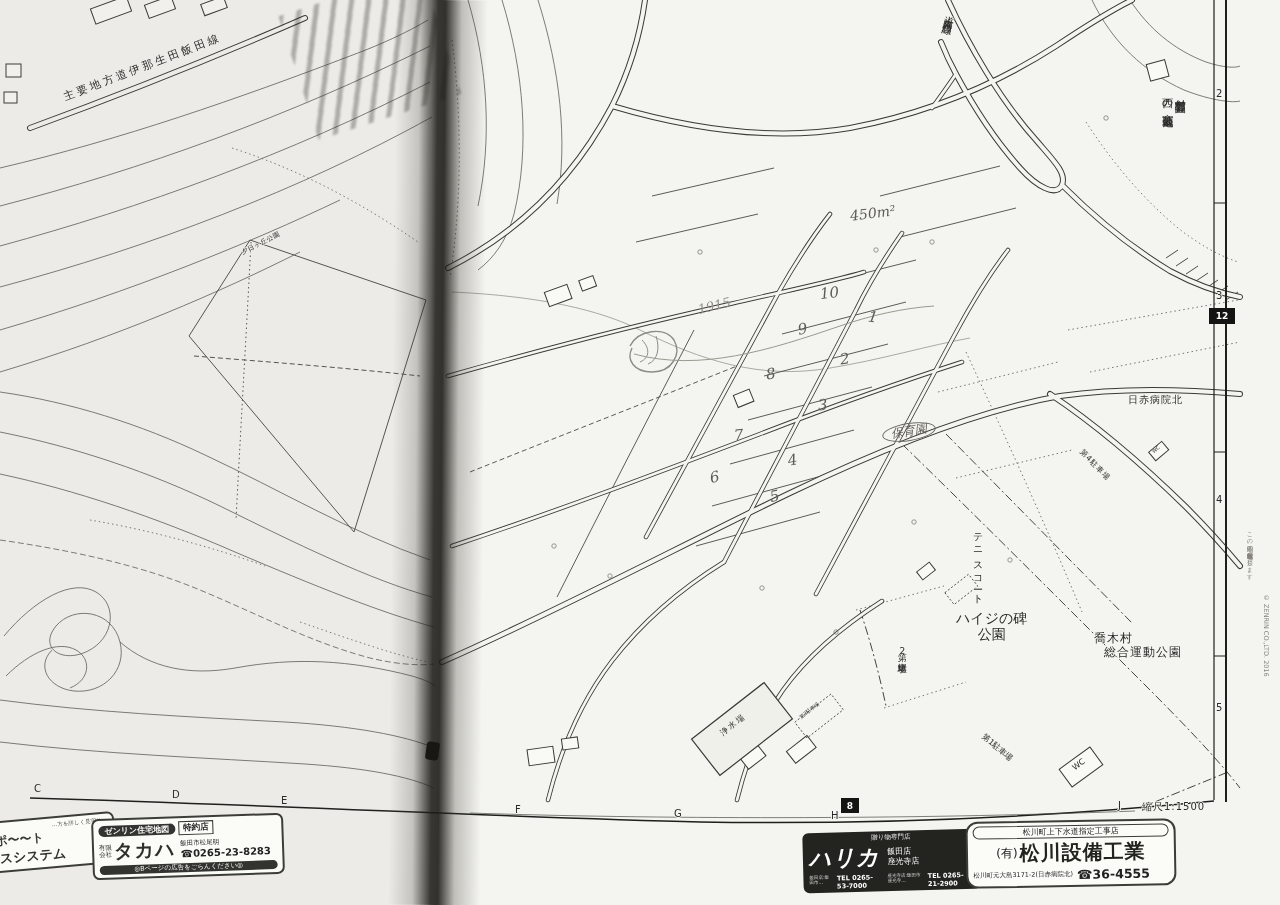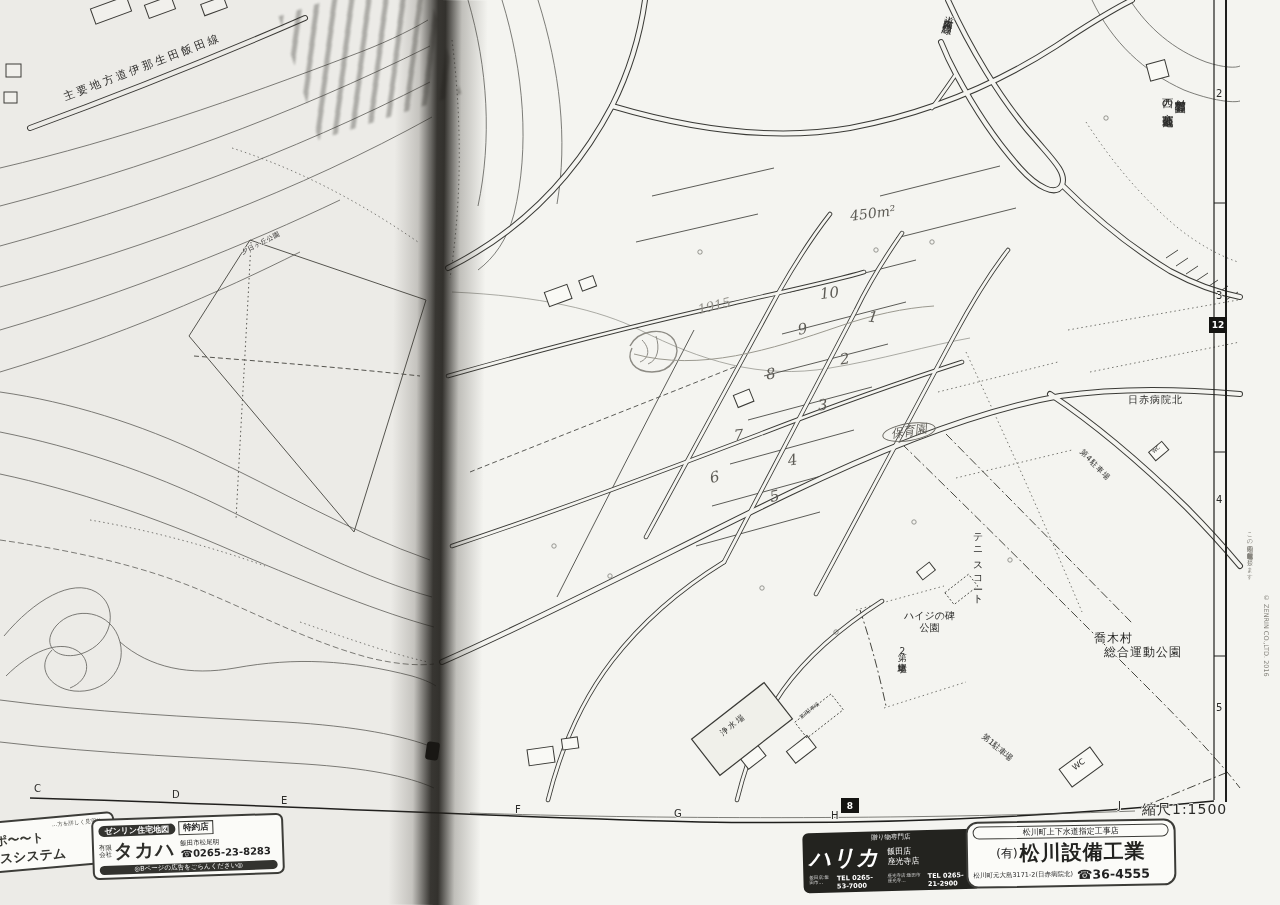--- a/index.html
+++ b/index.html
@@ -249,21 +249,21 @@
   </div>
 
   <div class="lbl" style="left:240px;top:240px;transform:rotate(-27deg);font-size:6.5px;letter-spacing:.5px;">夕日ヶ丘公園</div>
 
   <div class="lbl" style="left:1128px;top:394px;font-size:10px;letter-spacing:1px;">日赤病院北</div>
 
   <div class="lbl" style="left:1084px;top:448px;transform:rotate(46deg);transform-origin:left top;font-size:7.5px;letter-spacing:1px;">第4駐車場</div>
 
   <div class="lbl vert" style="left:972px;top:526px;height:105px;font-size:10px;letter-spacing:3px;">テニスコート</div>
 
-  <div class="lbl" style="left:904px;top:610px;font-size:10px;text-align:center;">
+  <div class="lbl" style="left:956px;top:610px;font-size:14px;text-align:center;">
     <div>ハイジの碑</div>
     <div>公園</div>
   </div>
 
   <div class="lbl vert" style="left:897px;top:646px;height:70px;font-size:9px;">第2駐車場</div>
 
   <div class="lbl" style="left:1094px;top:632px;font-size:12px;letter-spacing:1px;">
     <div>喬木村</div>
     <div style="margin-left:10px;">総合運動公園</div>
   </div>
@@ -301,23 +301,23 @@
   <div class="lbl" style="left:674px;top:808px;font-size:10px;">G</div>
   <div class="lbl" style="left:831px;top:810px;font-size:10px;">H</div>
   <div class="lbl" style="left:1118px;top:800px;font-size:10px;">J</div>
 
   <div class="lbl" style="left:1216px;top:88px;font-size:10px;">2</div>
   <div class="lbl" style="left:1216px;top:290px;font-size:10px;">3</div>
   <div class="lbl" style="left:1216px;top:494px;font-size:10px;">4</div>
   <div class="lbl" style="left:1216px;top:702px;font-size:10px;">5</div>
 
   <div class="badge" style="left:841px;top:798px;width:18px;height:15px;">8</div>
-  <div class="badge" style="left:1209px;top:317px;width:18px;height:16px;">12</div>
-
-  <div class="lbl" style="left:1142px;top:801px;font-size:14px;letter-spacing:1px;">縮尺1:1500</div>
+  <div class="badge" style="left:1209px;top:308px;width:26px;height:16px;">12</div>
+
+  <div class="lbl" style="left:1142px;top:801px;font-size:10px;letter-spacing:1px;">縮尺1:1500</div>
 
   <div class="lbl vert" style="left:1246px;top:528px;height:270px;font-size:6px;color:#85837c;text-shadow:none;">この地図の無断複製・転載を禁じます</div>
   <div class="lbl vside" style="left:1262px;top:594px;height:210px;font-size:6.5px;color:#85837c;text-shadow:none;">© ZENRIN CO.,LTD. 2016</div>
 
   <div class="shade-left"></div>
   <div class="smudge"></div>
   <div class="gutter"></div>
   <div class="blob"></div>
 
   <div class="ad" style="left:-48px;top:818px;width:150px;transform:rotate(-5deg);">

